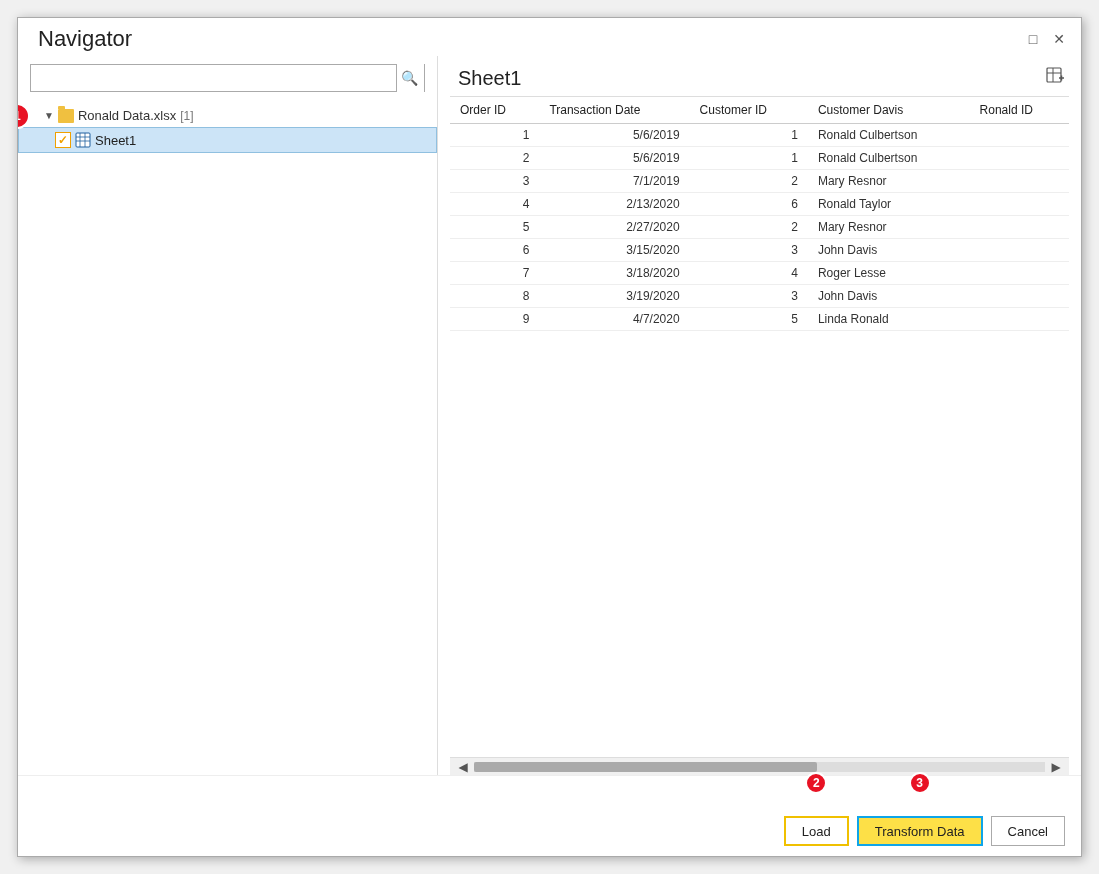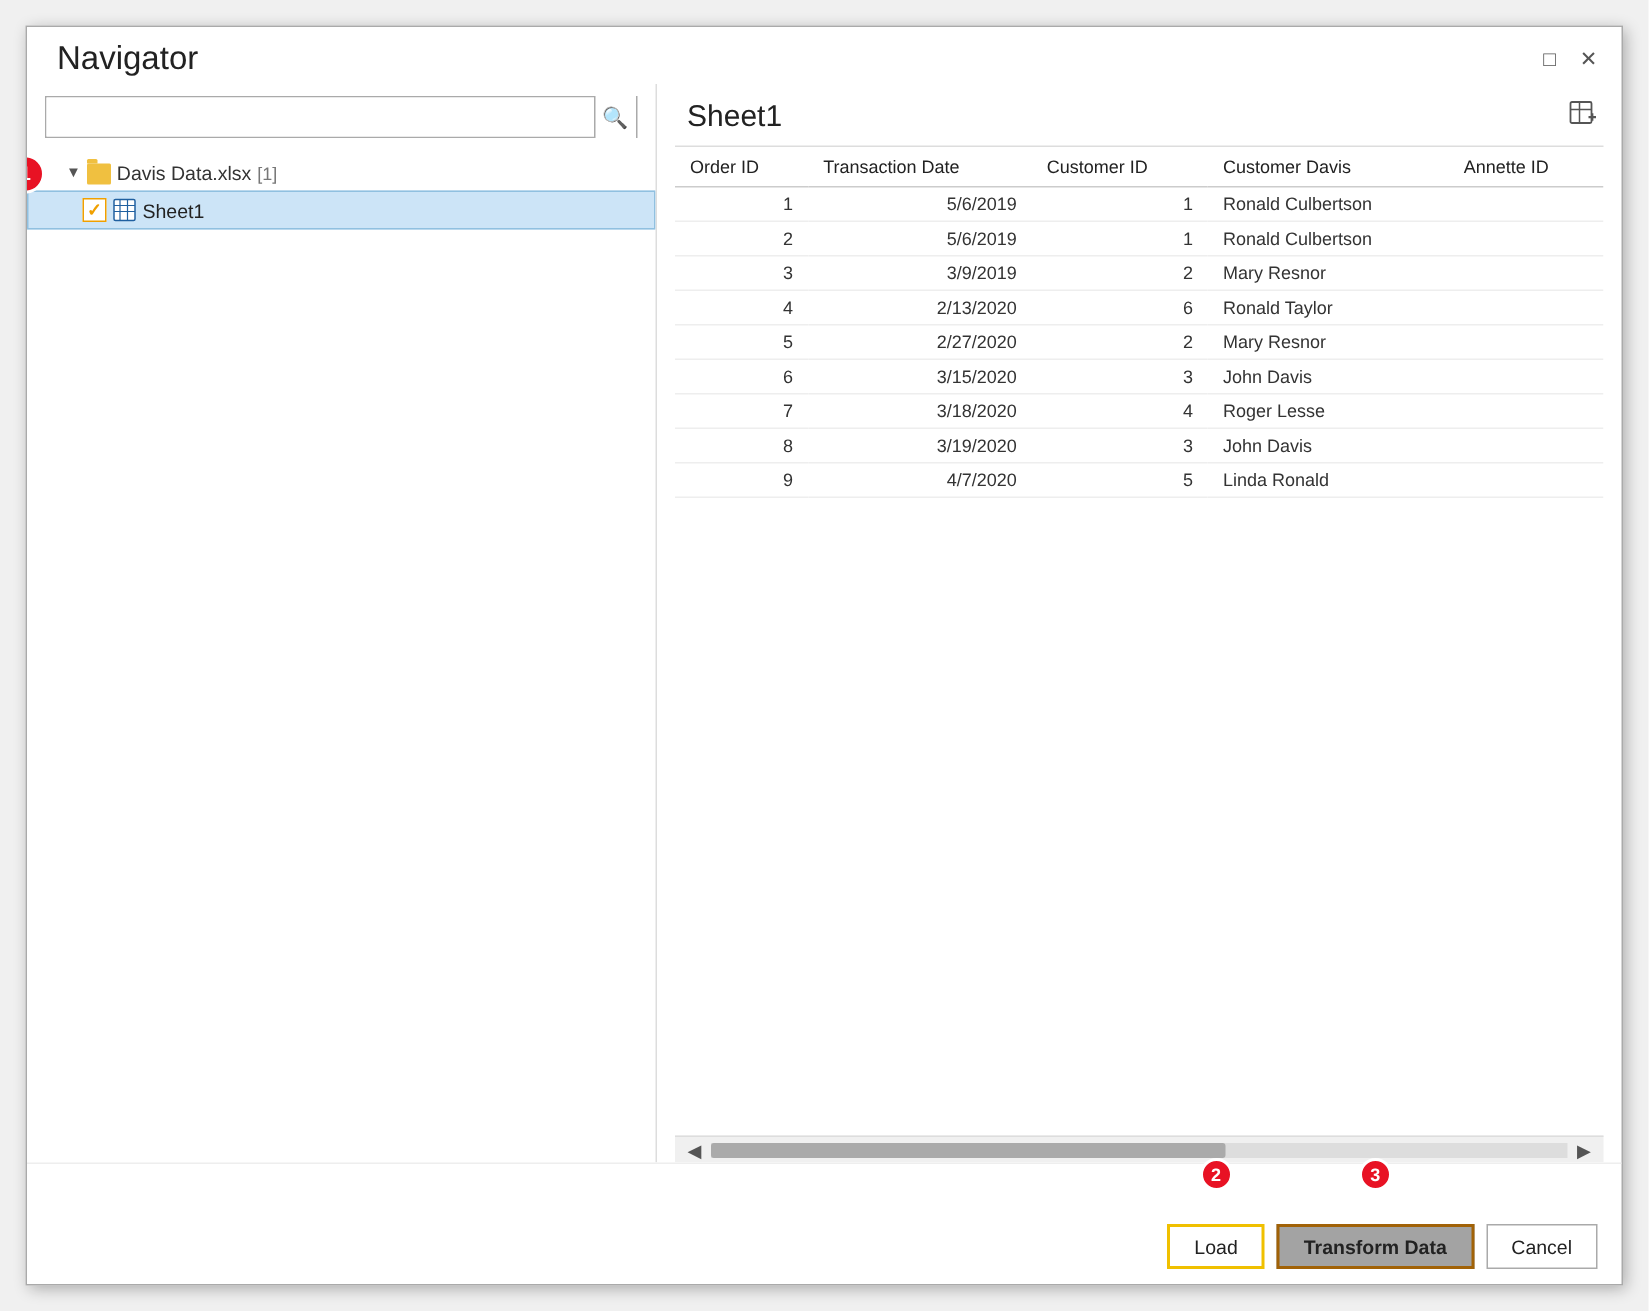--- a/index.html
+++ b/index.html
@@ -285,24 +285,24 @@
       justify-content: center;
       margin-top: 30px;
     }
     .btn-load {
       background: #fff;
       border: 2px solid #f0c000;
       color: #222;
       font-weight: 500;
     }
     .btn-transform {
-      background: #a3a3a3;
-      border: 2px solid #a16207;
-      color: #222;
-      font-weight: 700;
+      background: #fde047;
+      border: 2px solid #0ea5e9;
+      color: #222;
+      font-weight: 400;
     }
     .btn-cancel {
       background: #fff;
       border: 1px solid #aaa;
       color: #222;
     }
   </style>
 </head>
 <body>
 
@@ -328,21 +328,21 @@
 
       <div class="file-tree">
 
         <div style="display:flex; align-items:center; padding: 4px 12px; gap:4px; position: relative;">
 
           <div style="width:26px; height:26px; border-radius:50%; background:#e81224; color:#fff; font-size:13px; font-weight:bold; display:flex; align-items:center; justify-content:center; position:absolute; left:-14px; top:50%; transform:translateY(-50%); z-index:10; border: 2px solid #fff;">
             <span>1</span>
           </div>
           <span style="font-size:10px; color:#555; margin-left:14px;">▼</span>
           <span class="folder-icon"></span>
-          <span style="font-size:13px; color:#333;">Davis Data.xlsx</span>
+          <span style="font-size:13px; color:#333;">Ronald Data.xlsx</span>
           <span style="font-size:12px; color:#777;">[1]</span>
         </div>
 
         <div class="tree-item-sheet">
           <div class="checkbox-checked"></div>
           <div class="sheet-icon">
             <svg width="16" height="16" viewBox="0 0 16 16">
               <rect x="1" y="1" width="14" height="14" rx="1" fill="#fff" stroke="#2060a0" stroke-width="1"></rect>
               <line x1="1" y1="5" x2="15" y2="5" stroke="#2060a0" stroke-width="0.8"></line>
               <line x1="1" y1="9" x2="15" y2="9" stroke="#2060a0" stroke-width="0.8"></line>
@@ -371,41 +371,41 @@
       </div>
 
       <div class="table-container">
         <table>
           <thead>
             <tr>
               <th>Order ID</th>
               <th>Transaction Date</th>
               <th>Customer ID</th>
               <th>Customer Davis</th>
-              <th>Annette ID</th>
+              <th>Ronald ID</th>
             </tr>
           </thead>
           <tbody id="table-body">
           <tr>
       <td class="num">1</td>
       <td class="date">5/6/2019</td>
       <td class="num">1</td>
       <td>Ronald Culbertson</td>
       <td></td>
     </tr>
               <tr>
       <td class="num">2</td>
       <td class="date">5/6/2019</td>
       <td class="num">1</td>
       <td>Ronald Culbertson</td>
       <td></td>
     </tr>
               <tr>
       <td class="num">3</td>
-      <td class="date">3/9/2019</td>
+      <td class="date">7/1/2019</td>
       <td class="num">2</td>
       <td>Mary Resnor</td>
       <td></td>
     </tr>
               <tr>
       <td class="num">4</td>
       <td class="date">2/13/2020</td>
       <td class="num">6</td>
       <td>Ronald Taylor</td>
       <td></td>

